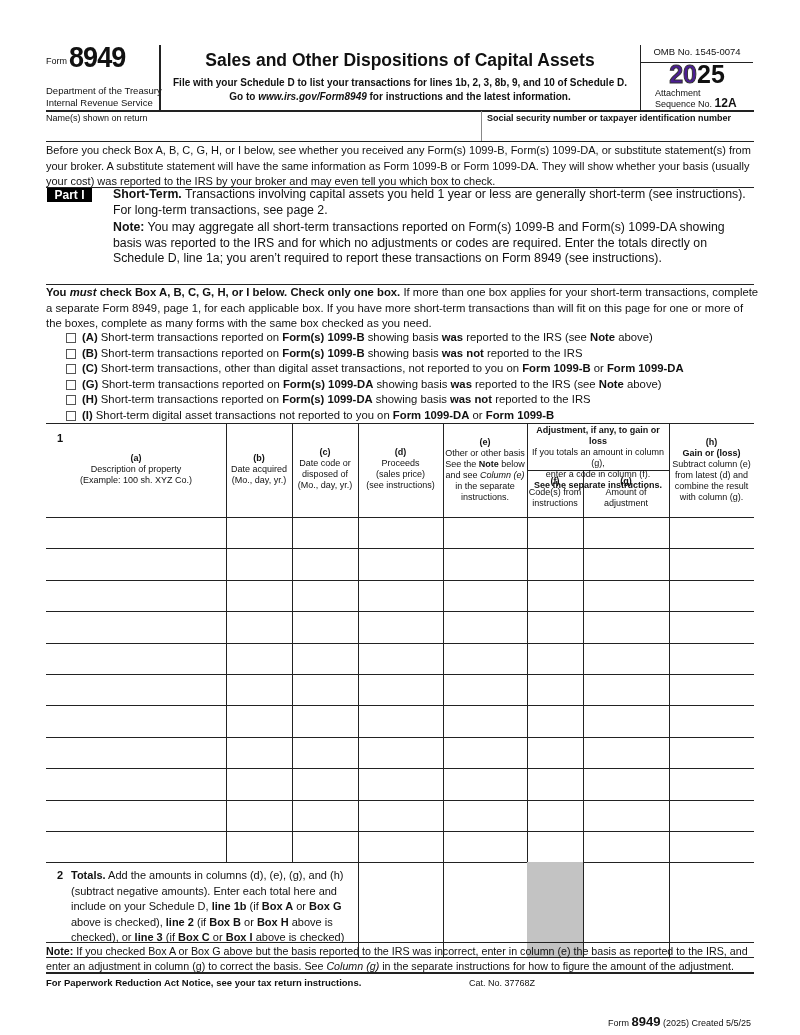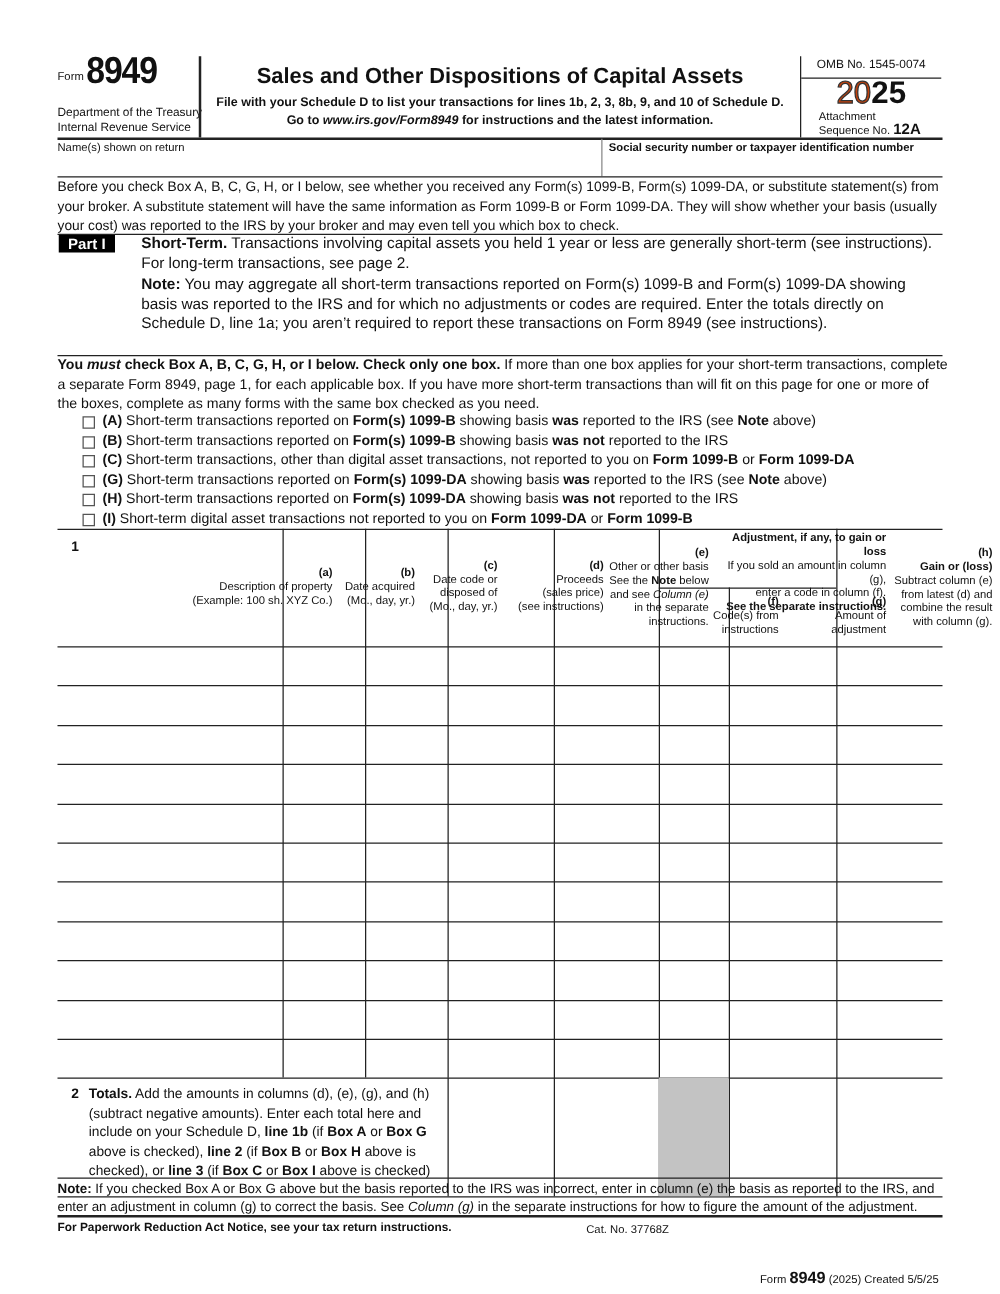--- a/index.html
+++ b/index.html
@@ -12,39 +12,39 @@
 
   
   #form-word { left:46px; top:56px; font-size:9px; }
   #form-num { left:69px; top:40px; font-size:30px; font-weight:bold; letter-spacing:-1px; transform:scaleX(0.9); transform-origin:left; }
   #dept { left:46px; top:85px; font-size:9.5px; line-height:12px; }
   #title { left:160px; width:480px; top:50px; text-align:center; font-size:17.5px; font-weight:bold; }
   #sub1 { left:160px; width:480px; top:77px; text-align:center; font-size:10px; font-weight:bold; }
   #sub2 { left:160px; width:480px; top:91px; text-align:center; font-size:10px; font-weight:bold; }
   #omb { left:641px; width:112px; top:46px; text-align:center; font-size:9.5px; }
   #year { left:641px; width:112px; top:61px; text-align:center; font-size:25px; line-height:26px; }
-  #year .o { color:#c2410c; -webkit-text-stroke:1px #333; font-weight:normal; }
+  #year .o { color:#4c1d95; -webkit-text-stroke:1px #333; font-weight:bold; }
   #year .s { font-weight:bold; }
   #attach { left:655px; top:88px; font-size:9px; line-height:10px; }
   #attach .seq { font-size:12px; font-weight:bold; }
 
   #name-label { left:46px; top:113px; font-size:9px; }
   #ssn-label { left:487px; top:113px; font-size:9px; font-weight:bold; }
 
   .para { position:absolute; font-size:11.3px; line-height:15.5px; }
   #intro { left:46px; top:143px; width:710px; font-size:11px; }
   #part-label { left:47px; top:188px; width:45px; height:14px; background:#000; color:#fff; font-weight:bold; font-size:12px; text-align:center; line-height:14px; }
   #short-term { left:113px; top:187px; width:640px; font-size:12.3px; line-height:15.5px; }
   #note { left:113px; top:220px; width:640px; font-size:12.3px; line-height:15.5px; }
   #must { left:46px; top:285px; width:715px; font-size:11.3px; line-height:15.5px; }
 
   .cb-row { position:absolute; left:66px; font-size:11.3px; height:15px; line-height:15px; display:flex; align-items:center; }
   .cb { width:10px; height:10px; border:1px solid #555; margin-right:6px; background:#fff; box-sizing:border-box; flex:none; }
 
-  .hdr { position:absolute; font-size:9px; line-height:11px; text-align:right;margin-left:40px; }
+  .hdr { position:absolute; font-size:9px; line-height:11px; text-align:center; }
   #line1 { left:57px; top:432px; font-size:11px; font-weight:bold; }
 
   .cell { position:absolute; }
   #shaded { left:527px; top:862px; width:56px; height:95px; background:#c3c3c3; }
 
   #totals { left:57px; top:868px; width:295px; font-size:11px; line-height:15.5px; }
   #totals .num { position:absolute; left:0; top:0; font-weight:bold; }
   #totals .txt { margin-left:14px; }
 
   #bottom-note { left:46px; top:944px; width:715px; font-size:10.7px; line-height:15px; }
@@ -170,21 +170,21 @@
     <div class="hdr" style="left: 443px; width: 84px; top: 437px;">
       <div class="b">(e)</div>
       <div><span>Other or other basis</span></div>
       <div><span>See the </span><b>Note</b><span> below</span></div>
       <div><span>and see </span><i>Column (e)</i></div>
       <div><span>in the separate</span></div>
       <div><span>instructions.</span></div>
     </div>
     <div class="hdr" style="left: 527px; width: 142px; top: 425px;">
       <div><b>Adjustment, if any, to gain or loss</b></div>
-      <div><span>If you sold an amount in column (g),</span></div>
+      <div><span>If you totals an amount in column (g),</span></div>
       <div><span>enter a code in column (f).</span></div>
       <div><b>See the separate instructions.</b></div>
     </div>
     <div class="hdr" style="left: 527px; width: 56px; top: 476px;">
       <div class="b">(f)</div>
       <div><span>Code(s) from</span></div>
       <div><span>instructions</span></div>
     </div>
     <div class="hdr" style="left: 583px; width: 86px; top: 476px;">
       <div class="b">(g)</div>

